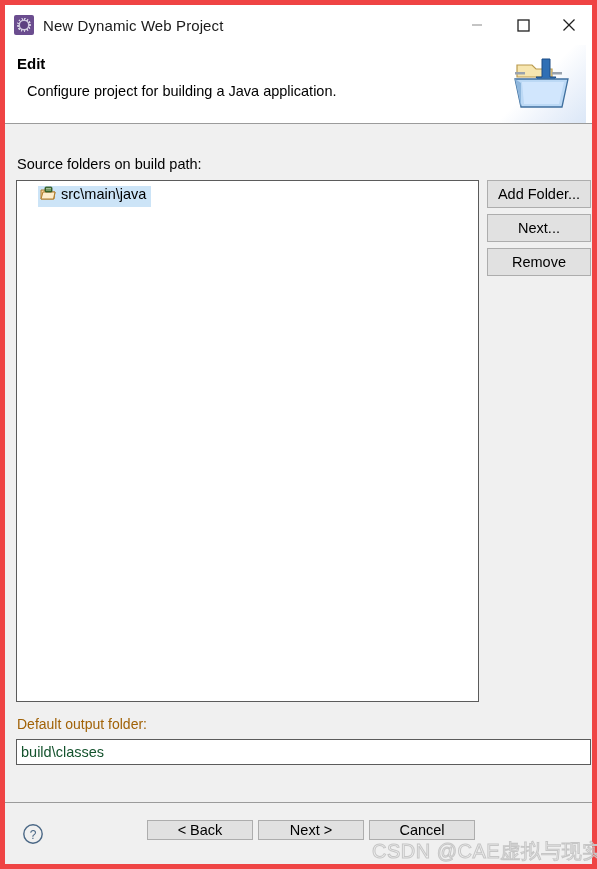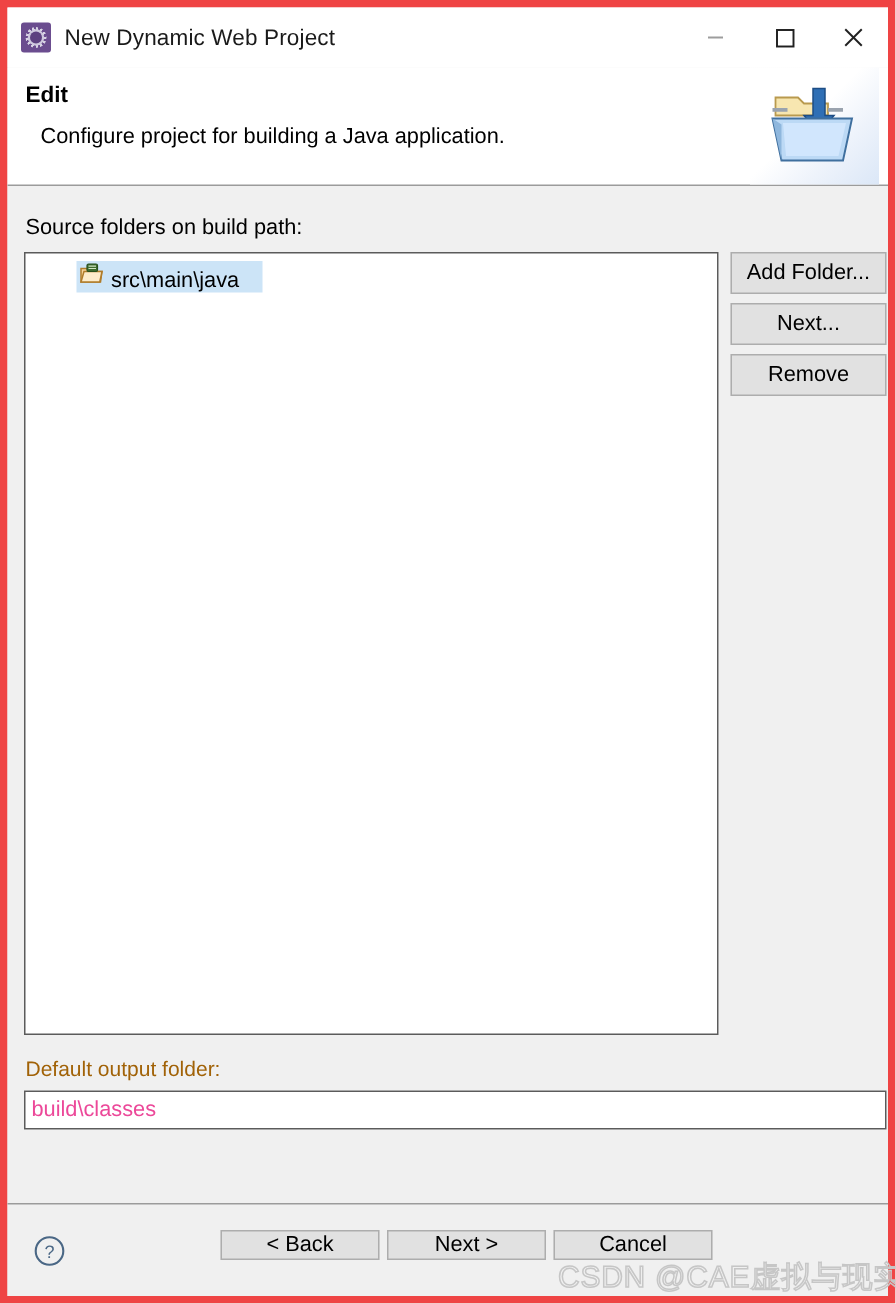--- a/index.html
+++ b/index.html
@@ -112,21 +112,21 @@
     width: 86px;
     height: 78px;
     background: linear-gradient(135deg,#ffffff 0%,#ffffff 45%,#eef3fb 70%,#dbe7f7 100%);
   }
   .banner-icon svg { position:absolute; left: 12px; top: 10px; }
 
   
   .content {
     flex: 1 1 auto;
     background: #f0f0f0;
-    padding: 4px 11px;
+    padding: 16px 11px;
     position: relative;
   }
   .field-label {
     font-size: 14.5px;
     color: #000;
     margin: 16px 0 7px 1px;
     line-height: 17px;
   }
 
   .list-row {
@@ -137,24 +137,24 @@
     width: 463px;
     height: 522px;
     background: #ffffff;
     border: 1px solid #5b5b5b;
     padding: 5px 0 0 0;
     overflow: hidden;
     flex: 0 0 auto;
   }
   .list-item {
     display: flex;
-    align-items: flex-end;
+    align-items: flex-start;
     height: 21px;
-    margin-left: 34px;
-    width: 124px;
+    margin-left: 21px;
+    width: 113px;
     padding-left: 2px;
   }
   .list-item.selected { background: #cce4f7; }
   .list-item .lbl {
     font-size: 14.5px;
     color: #000;
     margin-left: 5px;
     white-space: nowrap;
   }
 
@@ -185,21 +185,21 @@
     margin: 14px 0 6px 1px;
     line-height: 17px;
   }
   .textinput {
     width: 575px;
     height: 26px;
     background: #ffffff;
     border: 1px solid #5b5b5b;
     font-family: "Liberation Sans", sans-serif;
     font-size: 14.5px;
-    color: #ec4899;
+    color: #14532d;
     padding: 0 4px;
     line-height: 24px;
     outline: none;
     display: block;
   }
 
   
   .footer {
     flex: 0 0 auto;
     height: 62px;

